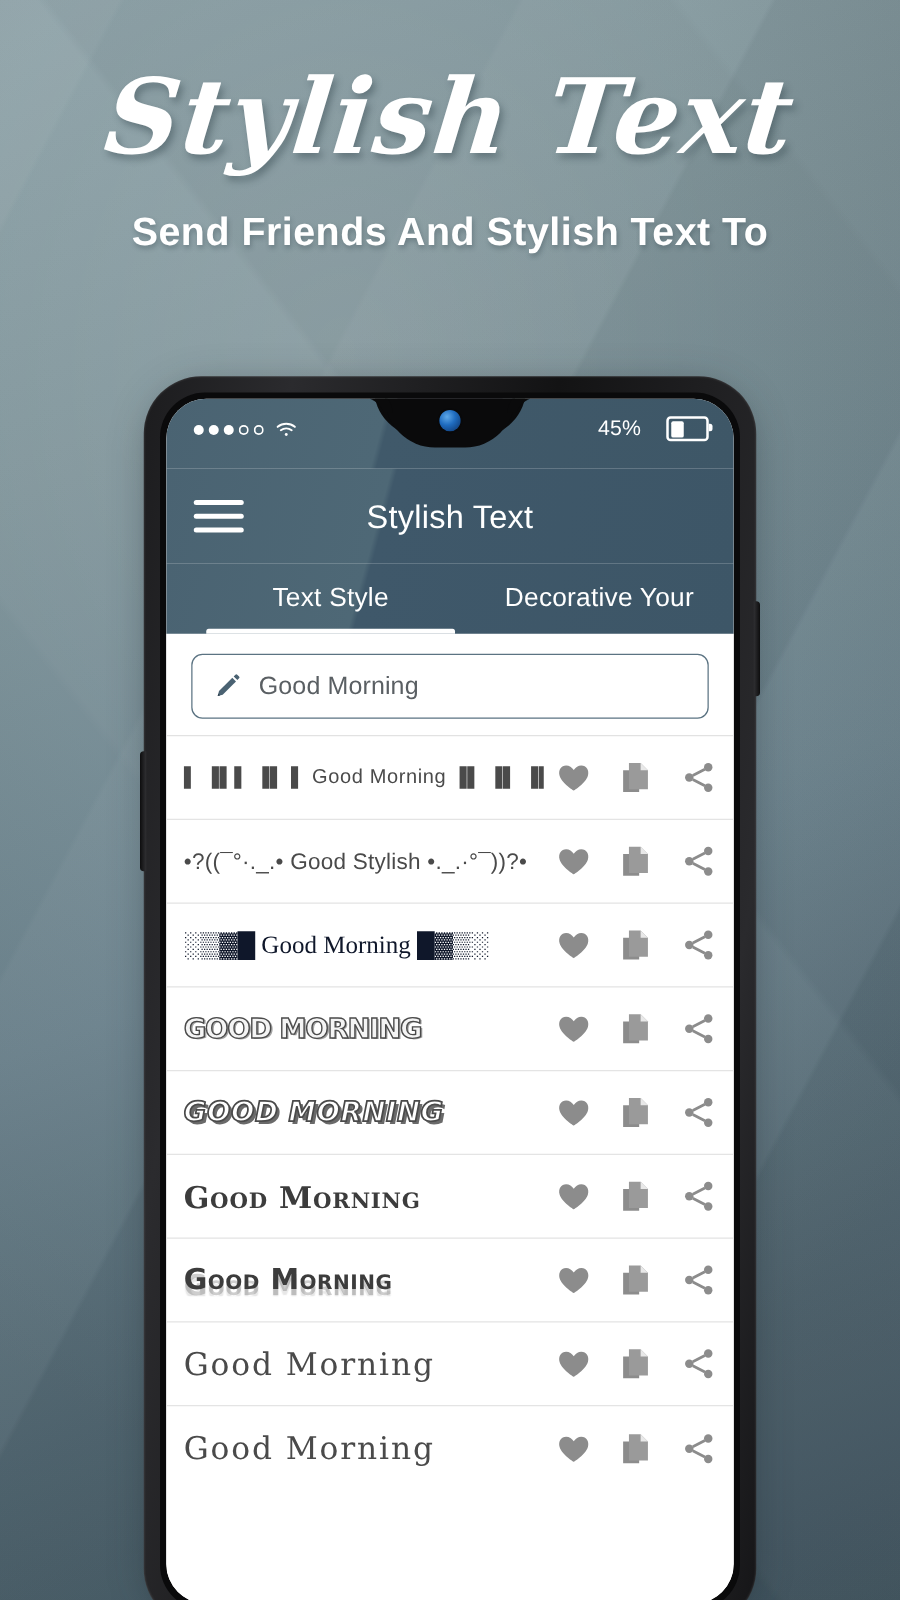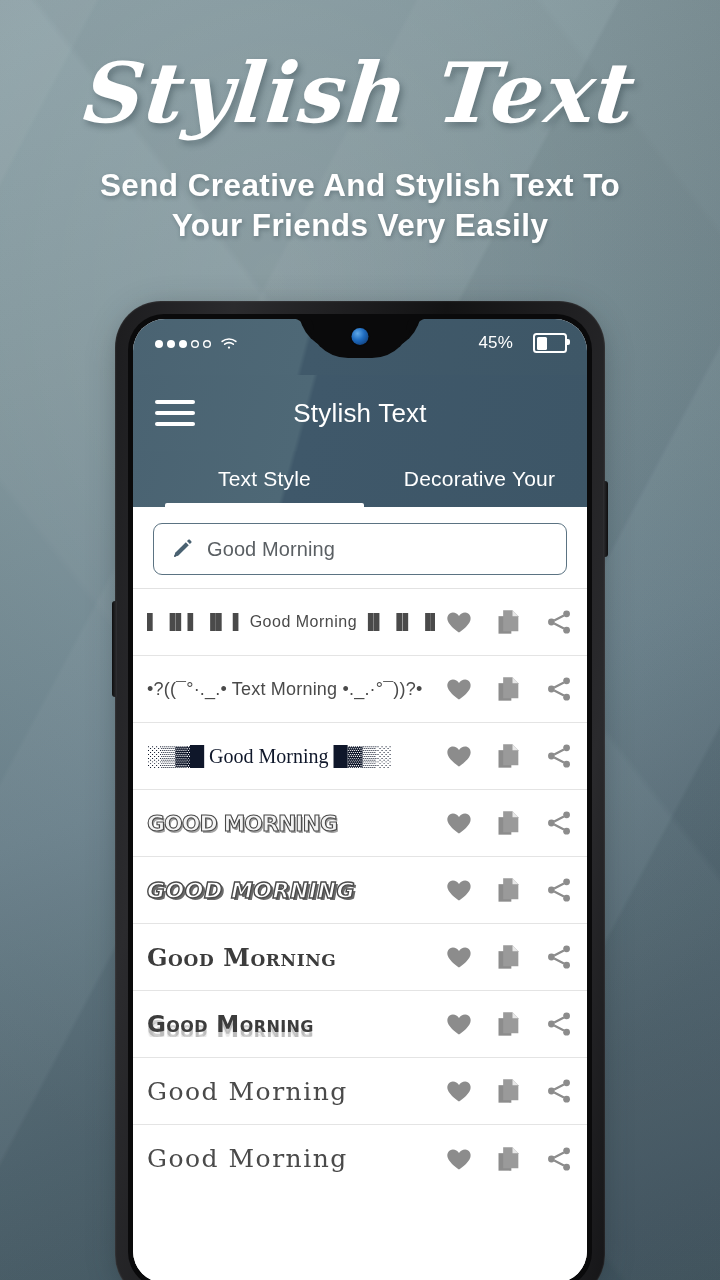--- a/index.html
+++ b/index.html
@@ -378,22 +378,21 @@
 <div id="root">
 
   <div class="bg-base"></div>
   <div class="bg-streak"></div>
   <div class="bg-streak2"></div>
   <div class="bg-vig"></div>
 
   <div class="promo">
     <div class="promo-title">Stylish Text</div>
     <div class="promo-sub">
-      <div>Send Creative And Stylish Text To</div>
-      <div>Your Friends Very Easily</div>
+      <div>Send Friends And Stylish Text To</div>
     </div>
   </div>
 
   <div class="phone">
     <div class="phone-shadow"></div>
     <div class="phone-body"></div>
     <div class="btn-vol"></div>
     <div class="btn-pow"></div>
     <div class="phone-bezel"></div>
 
@@ -476,21 +475,21 @@
           <circle cx="18.5" cy="5" r="2.9" fill="#8c8c8c" stroke="none"></circle>
           <circle cx="5.5" cy="12" r="2.9" fill="#8c8c8c" stroke="none"></circle>
           <circle cx="18.5" cy="19" r="2.9" fill="#8c8c8c" stroke="none"></circle>
           <path d="M16.2 6.4L7.9 10.7M7.9 13.3l8.3 4.3"></path>
         </svg>
       </span>
     </div>
   </div>
 
   <div class="row">
-    <div class="row-text s-kao">•?((¯°·._.• Text Morning •._.·°¯))?•</div>
+    <div class="row-text s-kao">•?((¯°·._.• Good Stylish •._.·°¯))?•</div>
     <div class="row-actions">
       <span>
         <svg class="act" viewBox="0 0 24 24" fill="#8c8c8c">
           <path d="M12 21s-8.2-5.1-9.7-10.2C1.2 7 3.4 3.8 6.8 3.8c2.2 0 3.9 1.3 5.2 3 1.3-1.7 3-3 5.2-3 3.4 0 5.6 3.2 4.5 7C20.2 15.9 12 21 12 21z"></path>
         </svg>
       </span>
       <span>
         <svg class="act" viewBox="0 0 24 24">
           <path d="M3 7h11v15H3z" fill="#8c8c8c"></path>
           <path d="M7 2h8l5 5v13H7z" fill="#9a9a9a"></path>

